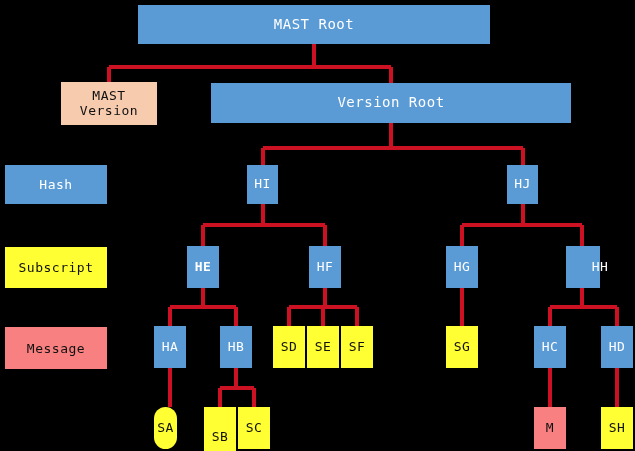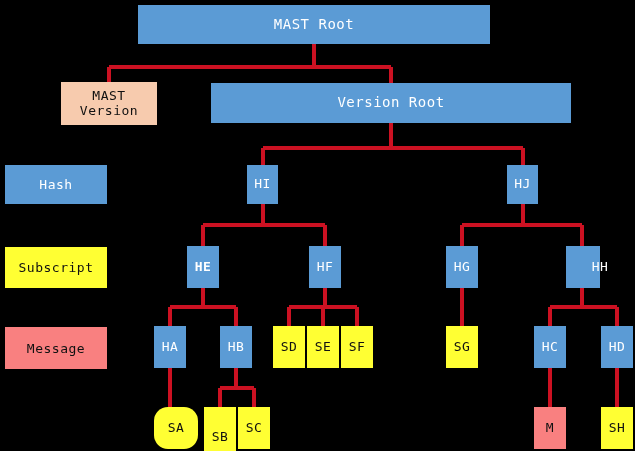--- a/index.html
+++ b/index.html
@@ -129,19 +129,19 @@
       <div class="node hash small" style="left: 446px; top: 246px; width: 32px; height: 42px;">HG</div>
       <div class="node hash small" style="left: 566px; top: 246px; width: 32px; height: 42px; padding-left: 34px;">HH</div>
       <div class="node hash small" style="left: 154px; top: 326px; width: 32px; height: 42px;">HA</div>
       <div class="node hash small" style="left: 220px; top: 326px; width: 32px; height: 42px;">HB</div>
       <div class="node subscript small" style="left: 273px; top: 326px; width: 32px; height: 42px;">SD</div>
       <div class="node subscript small" style="left: 307px; top: 326px; width: 32px; height: 42px;">SE</div>
       <div class="node subscript small" style="left: 341px; top: 326px; width: 32px; height: 42px;">SF</div>
       <div class="node subscript small" style="left: 446px; top: 326px; width: 32px; height: 42px; text-align: center;">SG</div>
       <div class="node hash small" style="left: 534px; top: 326px; width: 32px; height: 42px;">HC</div>
       <div class="node hash small" style="left: 601px; top: 326px; width: 32px; height: 42px;">HD</div>
-      <div class="node subscript small" style="left: 154px; top: 407px; width: 44px; height: 42px; border-radius: 14px;">SA</div>
+      <div class="node subscript small" style="left: 154px; top: 407px; width: 23px; height: 42px; border-radius: 14px;">SA</div>
       <div class="node subscript small" style="left: 204px; top: 407px; width: 32px; height: 60px;">SB</div>
       <div class="node subscript small" style="left: 238px; top: 407px; width: 32px; height: 42px;">SC</div>
       <div class="node message small" style="left: 534px; top: 407px; width: 32px; height: 42px;">M</div>
       <div class="node subscript small" style="left: 601px; top: 407px; width: 32px; height: 42px;">SH</div>
     </div>
 </div>
 
 </body></html>

